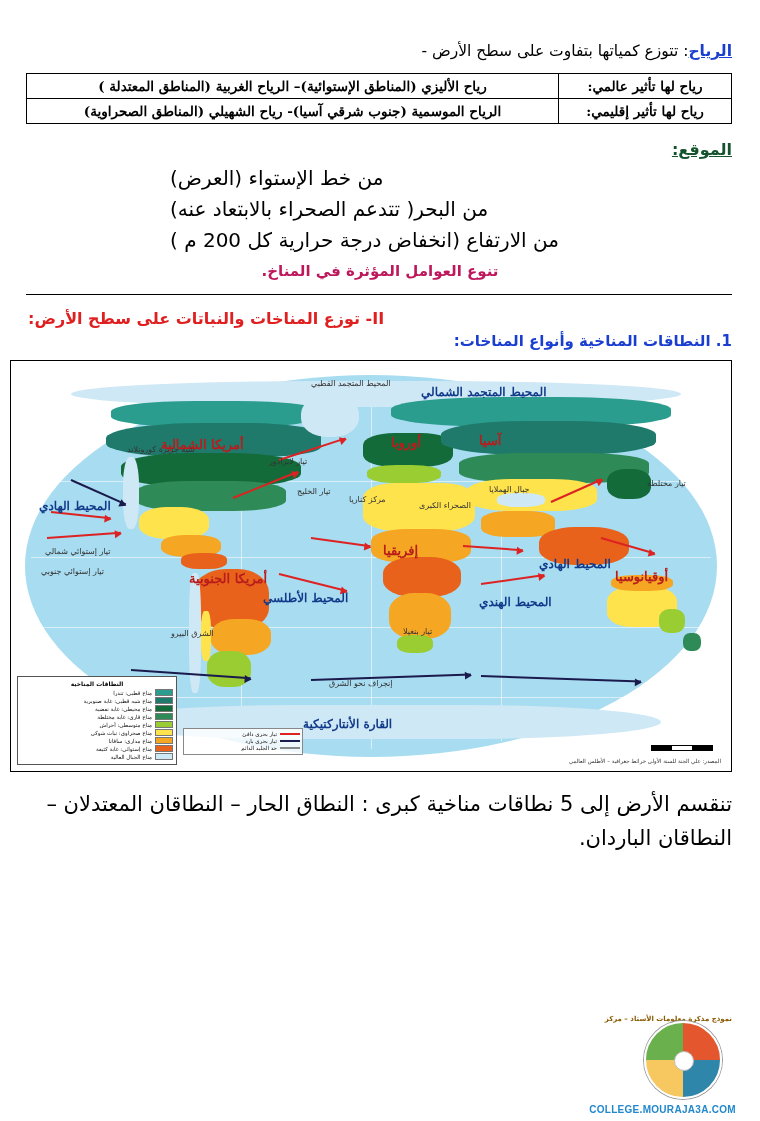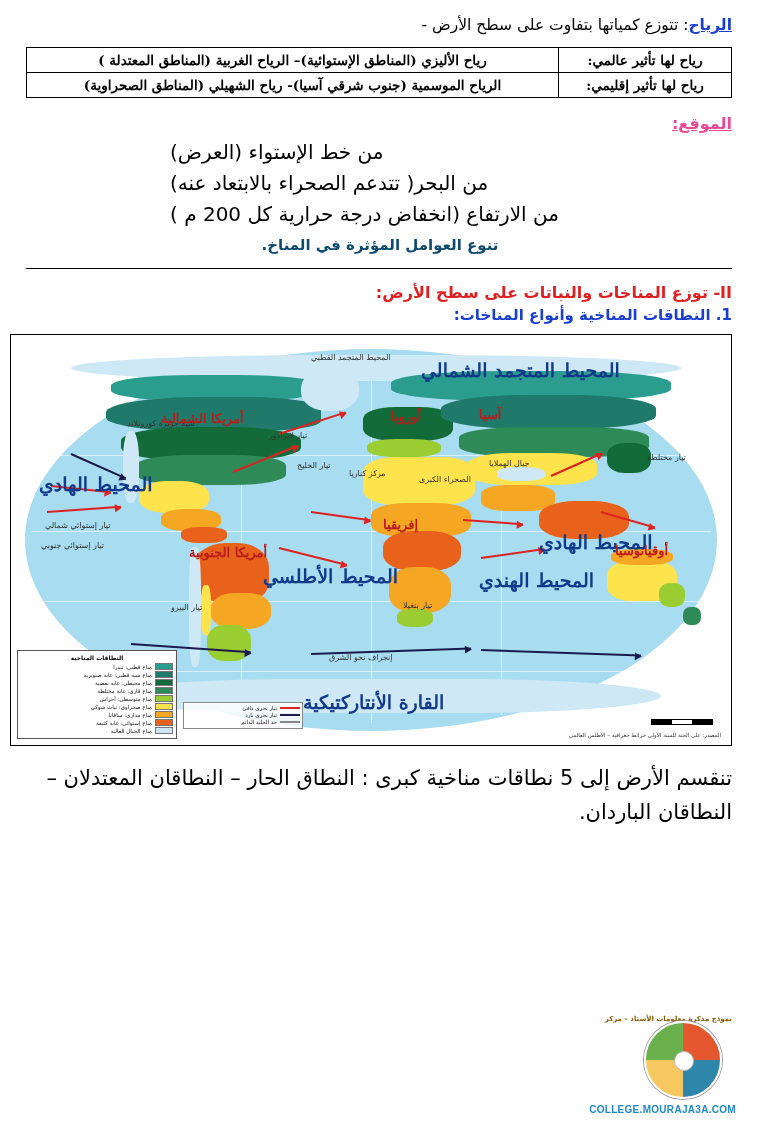--- a/index.html
+++ b/index.html
@@ -15,21 +15,21 @@
     color: #000000;
     overflow: hidden;
   }
   .page {
     position: relative;
     width: 760px;
     height: 1121px;
     box-sizing: border-box;
   }
   .content {
-    padding: 2px 28px 0 28px;
+    padding: 28px 28px 0 28px;
   }
 
   
   .intro-line {
     font-size: 15.5px;
     line-height: 1.5;
     text-align: right;
     margin: 12px 0 10px 0;
     direction: rtl;
   }
@@ -64,53 +64,53 @@
 
   
   .loc-block {
     margin: 16px 0 0 0;
     direction: rtl;
     text-align: right;
   }
   .loc-title {
     font-size: 16px;
     font-weight: bold;
-    color: #ec4899;
+    color: #14532d;
     text-decoration: underline;
     margin-bottom: 4px;
   }
   .loc-line {
     font-size: 20px;
     line-height: 1.55;
     text-align: left;
     margin: 0 auto;
     width: 420px;
   }
   .loc-conclusion {
     font-size: 15px;
     font-weight: bold;
-    color: #0c4a6e;
+    color: #be185d;
     text-align: center;
     margin: 6px auto 0 auto;
     width: 420px;
   }
 
   .rule {
     border: none;
     border-top: 1px solid #000;
     margin: 14px 0 0 0;
     width: 706px;
   }
 
   
   .sec-title {
     font-size: 16px;
     font-weight: bold;
     color: #e02020;
-    text-align: right;
+    text-align: left;
     direction: rtl;
     margin: 14px 0 4px 0;
   }
   .sub-title {
     font-size: 15px;
     font-weight: bold;
     color: #1a3fd0;
     text-align: right;
     direction: rtl;
     margin: 4px 0 10px 0;
@@ -153,21 +153,21 @@
   .map-label {
     position: absolute;
     font-family: "DejaVu Serif", serif;
     font-weight: bold;
     color: #123a8a;
     direction: rtl;
     white-space: nowrap;
   }
   .map-label.small { font-size: 8px; color:#333; font-weight:normal;}
   .map-label.cont-name { font-size: 13px; color:#b91c1c; }
-  .map-label.ocean-big { font-size: 19px; }
+  .map-label.ocean-big { font-size: 12px; }
 
   .arrow {
     position: absolute;
     height: 0;
     border-top: 2px solid #d22;
     transform-origin: left center;
   }
   .arrow::after {
     content: "";
     position: absolute;
@@ -436,21 +436,21 @@
       <div class="map-label cont-name" style="left:604px;top:208px;">أوقيانوسيا</div>
 
       <div class="map-label small" style="left:300px;top:18px;">المحيط المتجمد القطبي</div>
       <div class="map-label small" style="left:116px;top:84px;">شبه جزيرة كورونلاند</div>
       <div class="map-label small" style="left:376px;top:140px;margin-left:32px;">الصحراء الكبرى</div>
       <div class="map-label small" style="left:478px;top:124px;">جبال الهملايا</div>
       <div class="map-label small" style="left:286px;top:126px;">تيار الخليج</div>
       <div class="map-label small" style="left:258px;top:96px;">تيار لابرادور</div>
       <div class="map-label small" style="left:34px;top:186px;">تيار إستوائي شمالي</div>
       <div class="map-label small" style="left:30px;top:206px;">تيار إستوائي جنوبي</div>
-      <div class="map-label small" style="left:160px;top:268px;">تيار البيرو</div>
+      <div class="map-label small" style="left:160px;top:268px;">الشرق البيرو</div>
       <div class="map-label small" style="left:338px;top:134px;">مركز كناريا</div>
       <div class="map-label small" style="left:392px;top:266px;">تيار بنغيلا</div>
       <div class="map-label small" style="left:636px;top:118px;">تيار مختلطة</div>
       <div class="map-label small" style="left:318px;top:318px;">إنجراف نحو الشرق</div>
 
       <div class="legend">
         <div class="legend-head">النطاقات المناخية</div>
         <div class="legend-row">
             <span class="legend-sw" style="background:#2a9d8f"></span>
             <span class="legend-txt">مناخ قطبي: تندرا</span>

